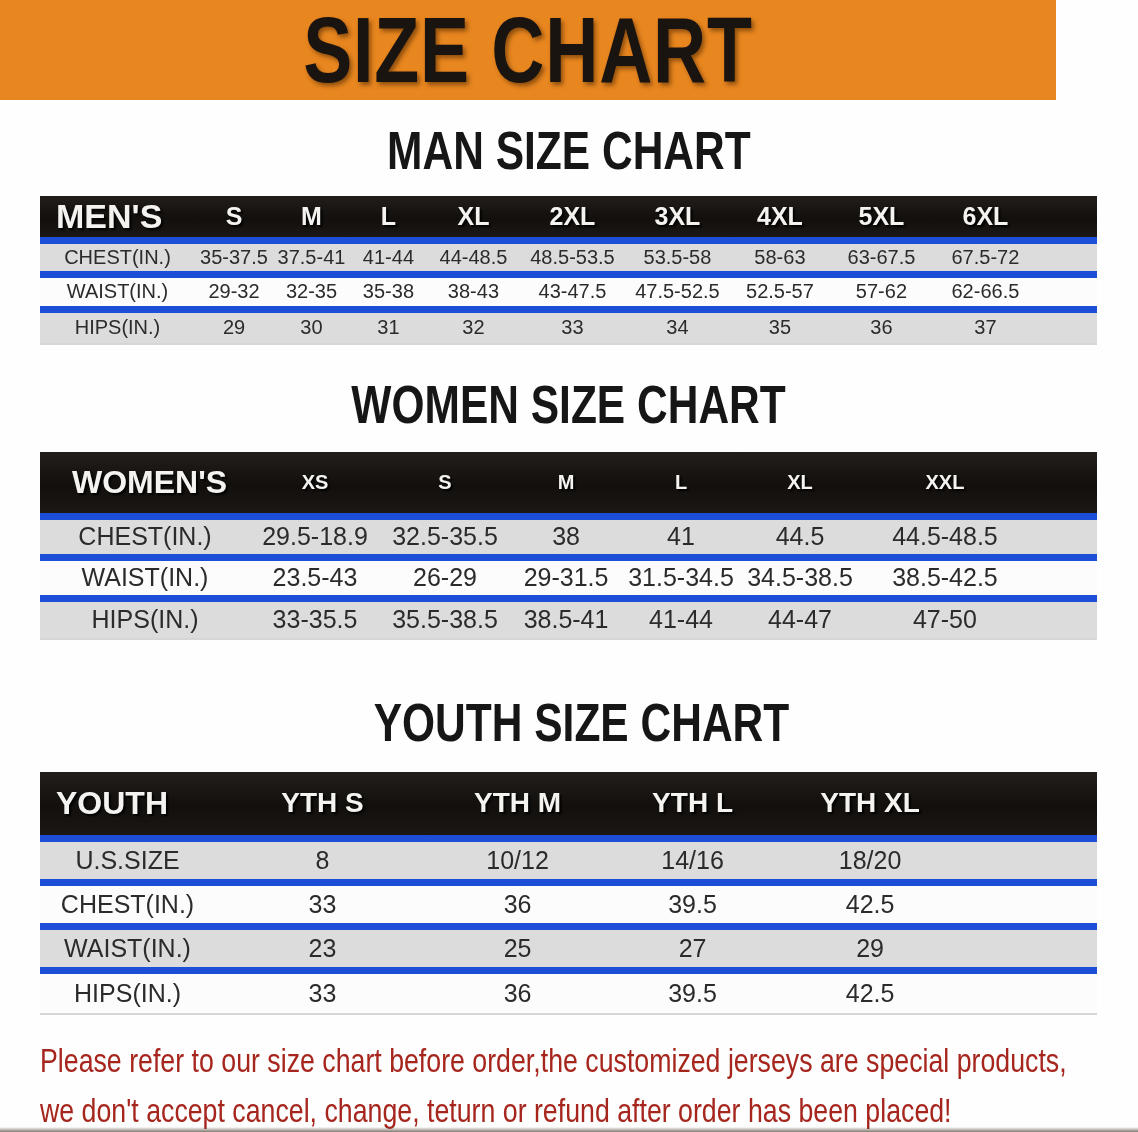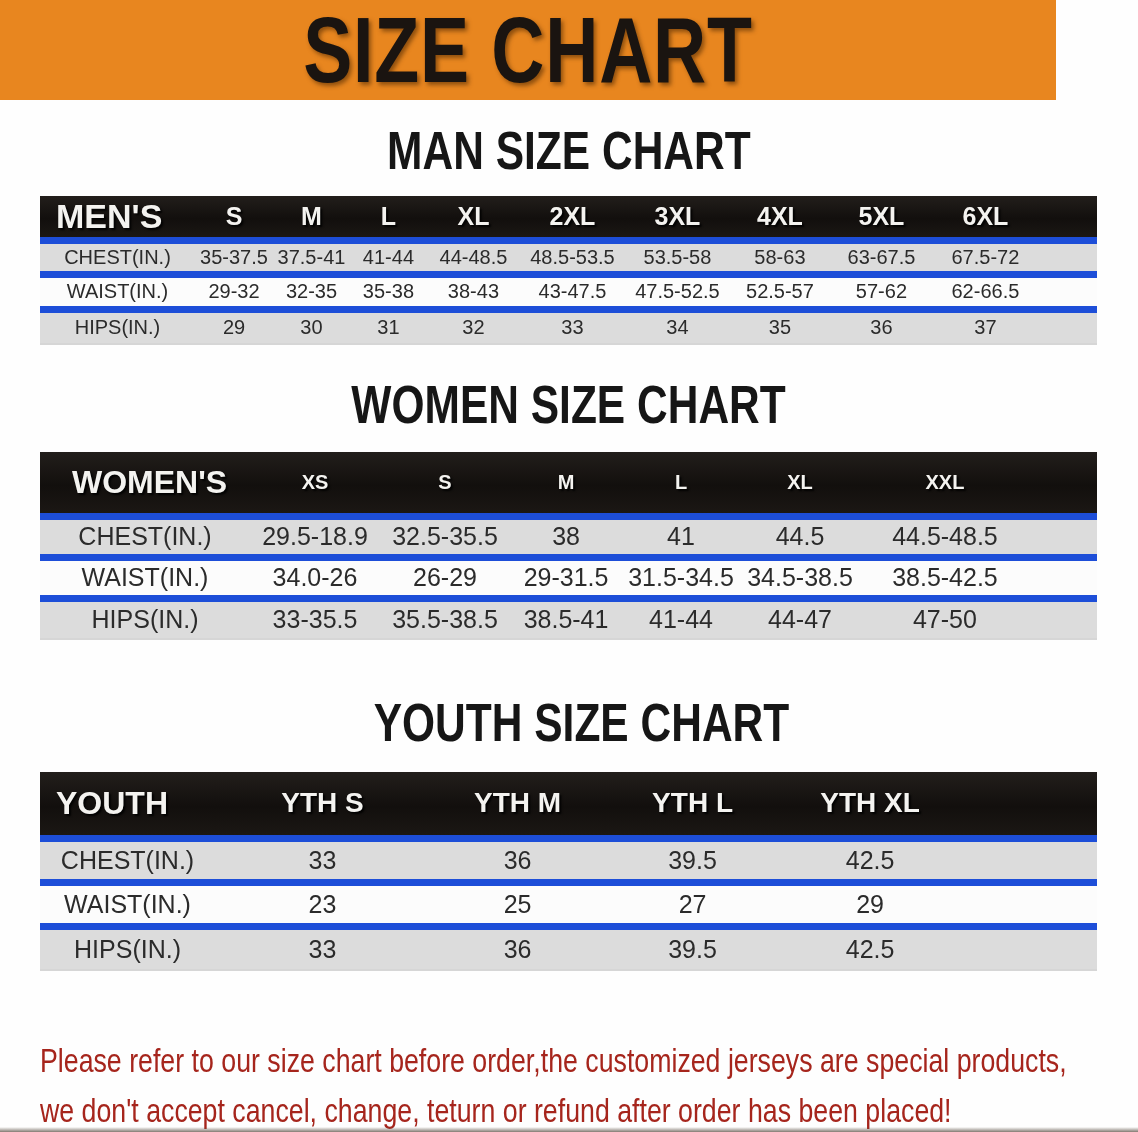--- a/index.html
+++ b/index.html
@@ -212,21 +212,21 @@
           <td>29.5-18.9</td>
           <td>32.5-35.5</td>
           <td>38</td>
           <td>41</td>
           <td>44.5</td>
           <td>44.5-48.5</td>
           <td></td>
         </tr>
         <tr>
           <td>WAIST(IN.)</td>
-          <td>34.0-26</td>
+          <td>23.5-43</td>
           <td>26-29</td>
           <td>29-31.5</td>
           <td>31.5-34.5</td>
           <td>34.5-38.5</td>
           <td>38.5-42.5</td>
           <td></td>
         </tr>
         <tr>
           <td>HIPS(IN.)</td>
           <td>33-35.5</td>
@@ -255,20 +255,28 @@
           <th class="group">YOUTH</th>
           <th>YTH S</th>
           <th>YTH M</th>
           <th>YTH L</th>
           <th>YTH XL</th>
           <th></th>
         </tr>
       </thead>
       <tbody>
         <tr>
+          <td>U.S.SIZE</td>
+          <td>8</td>
+          <td>10/12</td>
+          <td>14/16</td>
+          <td>18/20</td>
+          <td></td>
+        </tr>
+        <tr>
           <td>CHEST(IN.)</td>
           <td>33</td>
           <td>36</td>
           <td>39.5</td>
           <td>42.5</td>
           <td></td>
         </tr>
         <tr>
           <td>WAIST(IN.)</td>
           <td>23</td>

